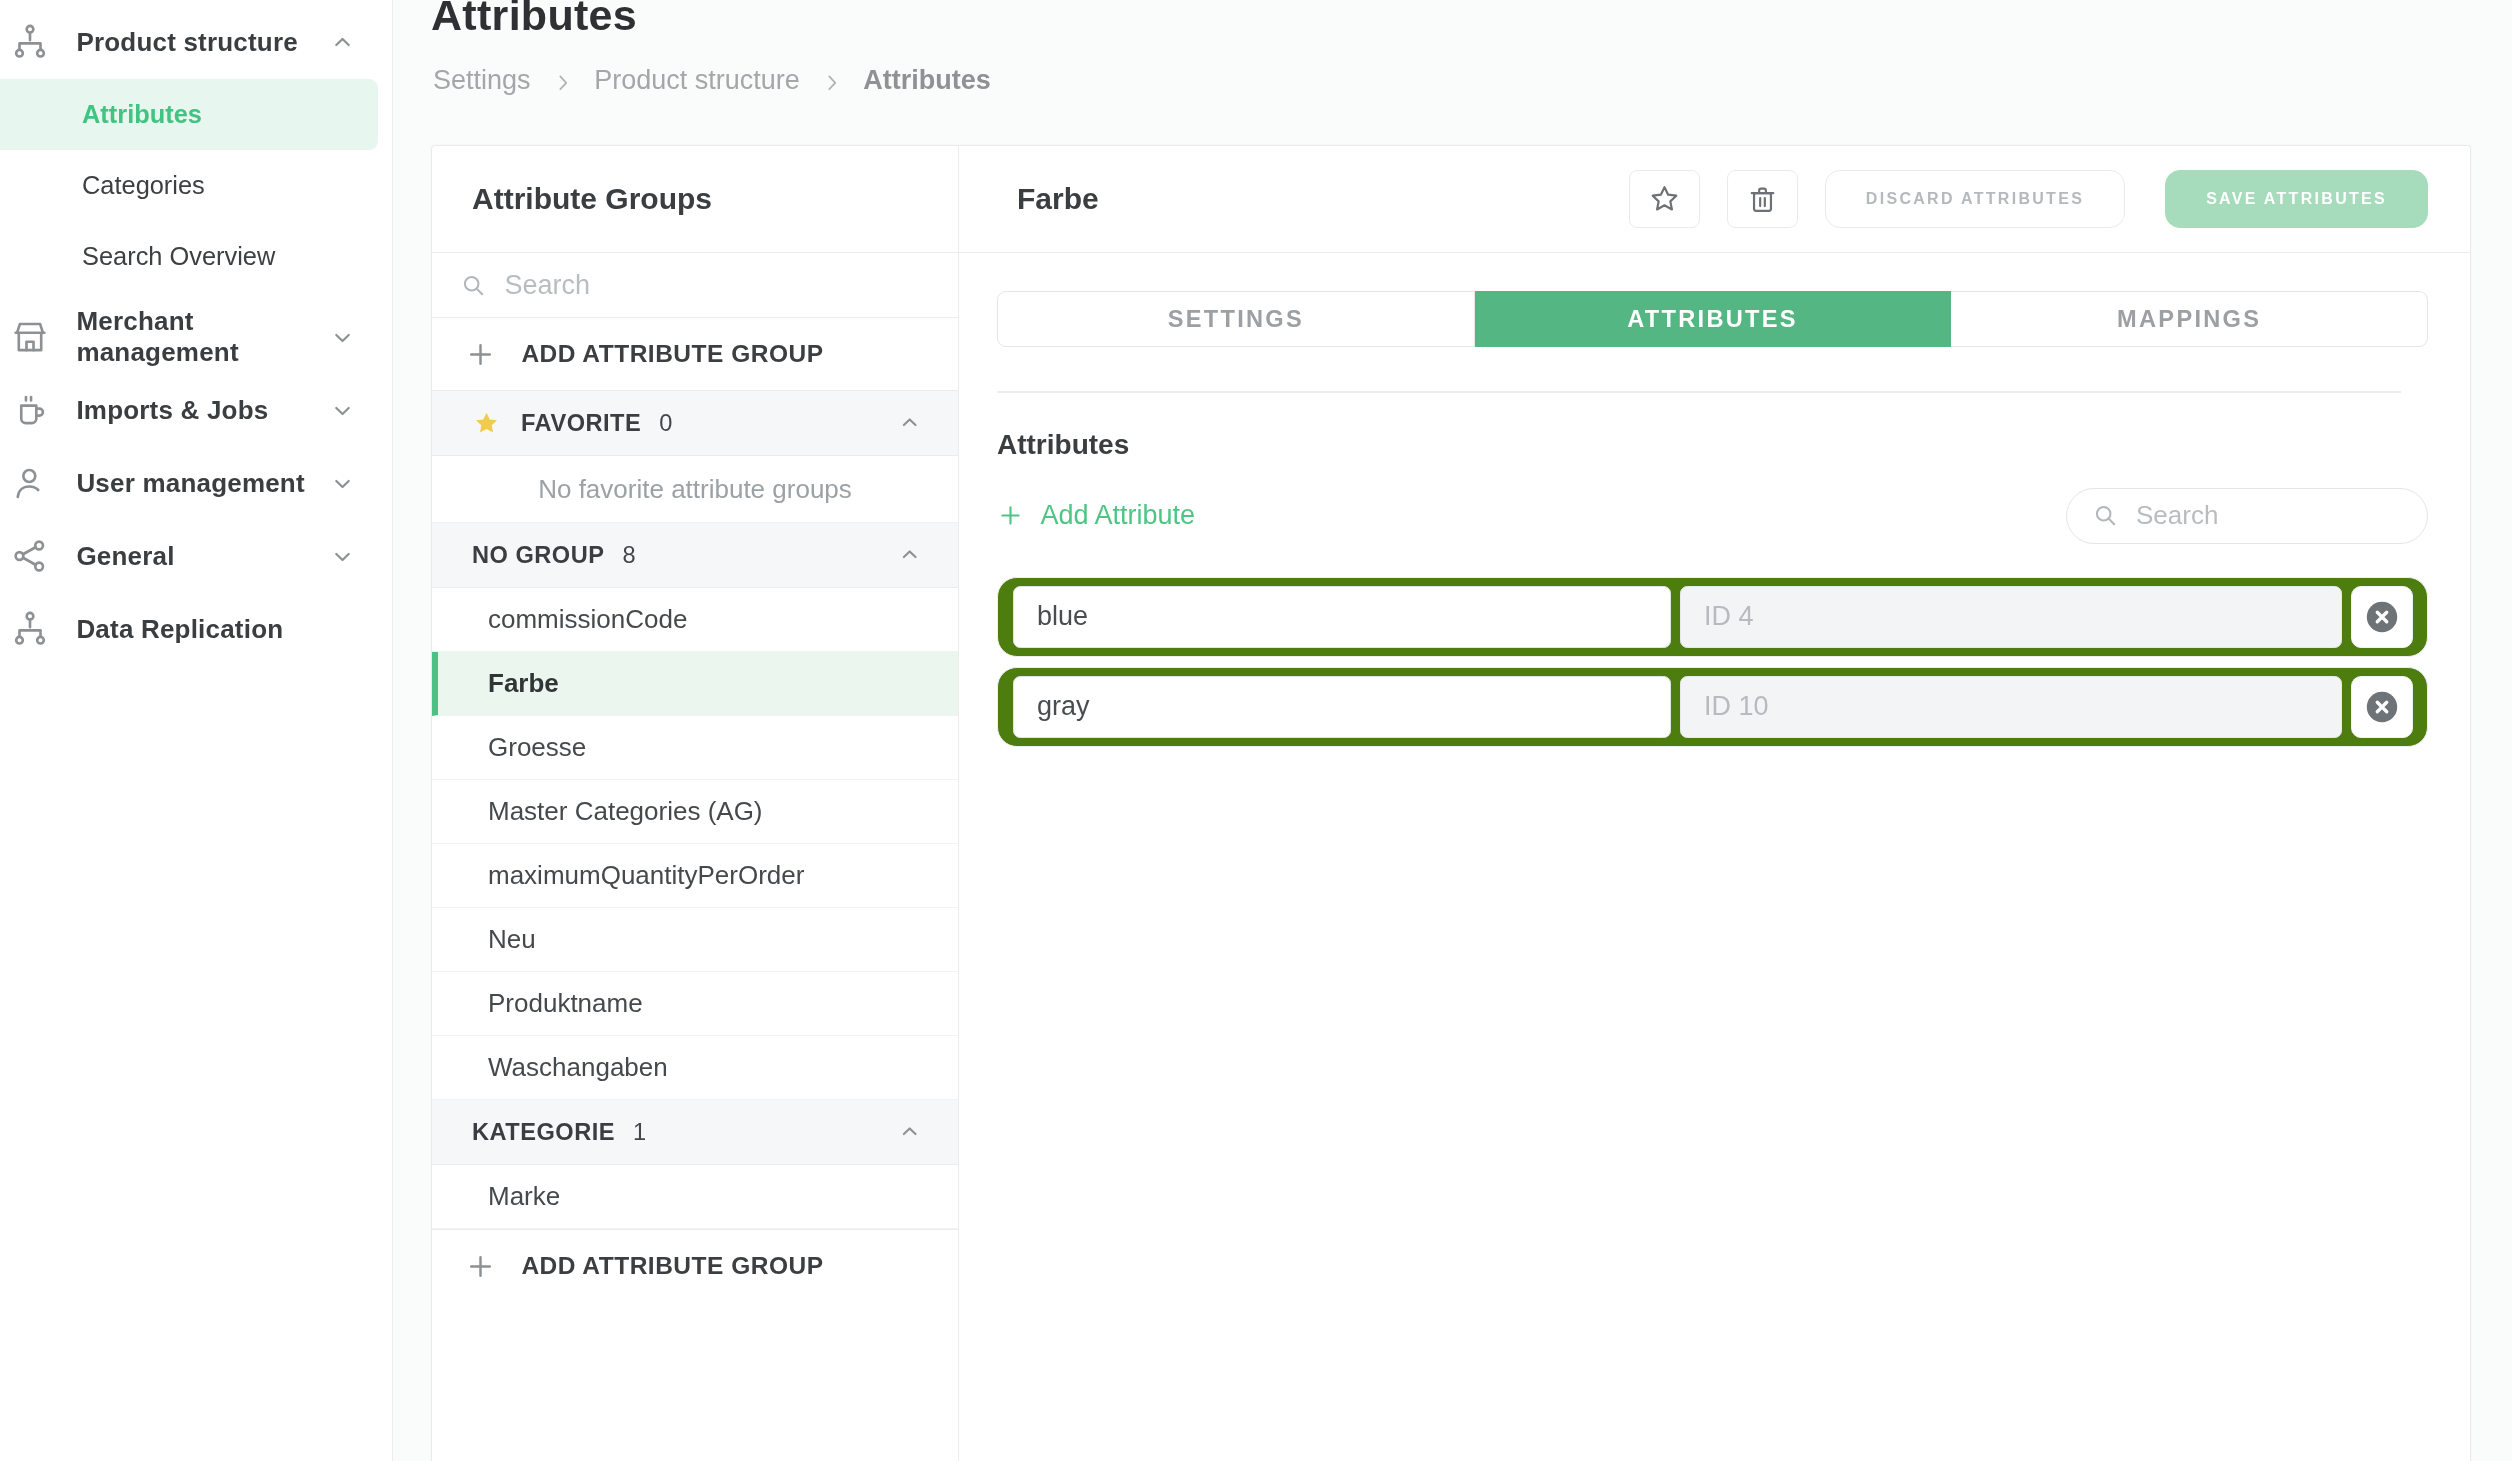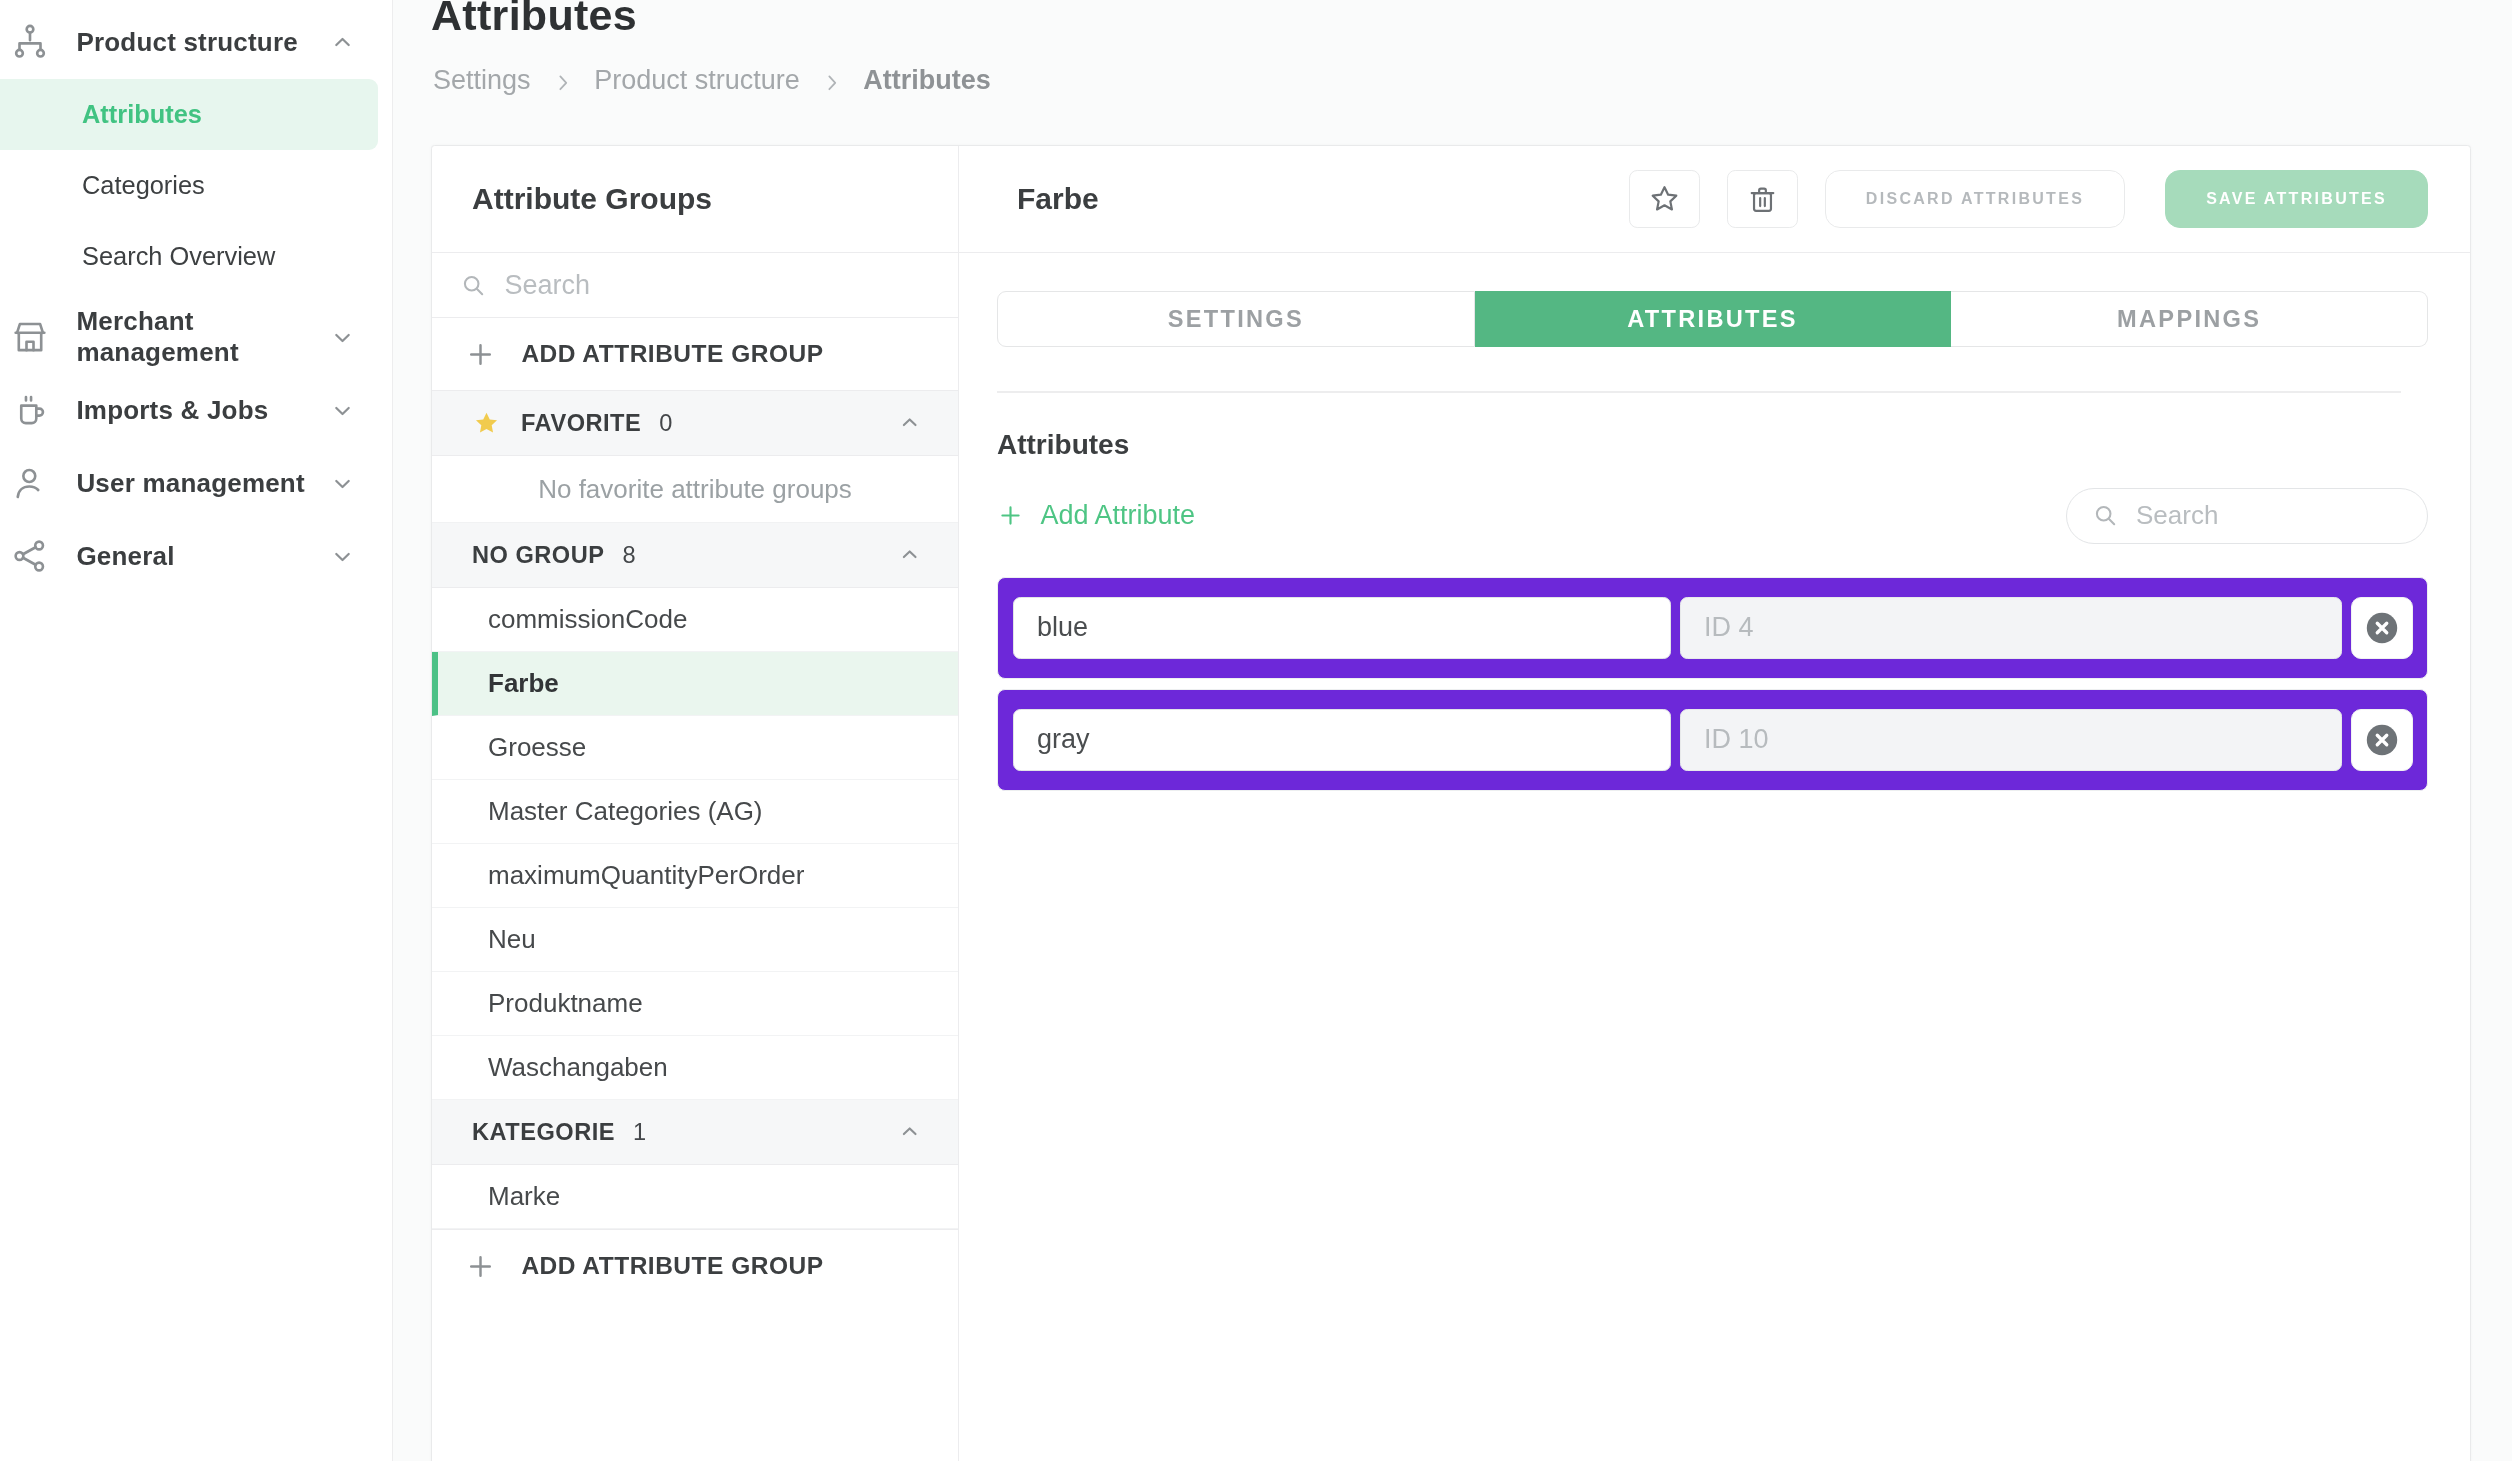--- a/index.html
+++ b/index.html
@@ -152,22 +152,22 @@
     margin-left:auto; width:362px; height:56px; background:#fff;
     border:0.9px solid #e3e5e7; border-radius:28px;
     display:flex; align-items:center; padding:0 9px 0 23.6px;
   }
   .pill-search input {
     border:none; outline:none; flex:1; font-size:26px; color:#4a4d4f;
     font-family:"Liberation Sans", sans-serif; background:transparent; min-width:0;
   }
 
   .attr-row {
-    margin-top:33px; height:102px; background:#6d28d9;
-    border:0.9px solid #edeff0; border-radius:8px;
+    margin-top:33px; height:80px; background:#4d7c0f;
+    border:0.9px solid #edeff0; border-radius:20px;
     display:flex; align-items:center; padding:0 14.5px;
   }
   .attr-row + .attr-row { margin-top:10px; }
   .attr-name-input {
     width:658px; height:62px; background:#fff; border:0.9px solid #e2e4e6;
     border-radius:7.3px; font-size:27px; color:#4a4d4f; padding:0 23.6px;
     outline:none; font-family:"Liberation Sans", sans-serif;
   }
   .attr-id-field {
     width:662px; height:62px; margin-left:9px; background:#f3f4f6;
@@ -257,20 +257,31 @@
             <circle cx="17.2" cy="18" r="2.2"></circle>
             <path d="M8 11l7.2-4M8 13l7.2 4"></path>
           </svg>
         </span>
         <span class="nav-label">General</span>
         <span class="side-chevron">
           <svg viewBox="0 0 24 24" fill="none" stroke="currentColor" stroke-width="1.5" stroke-linecap="round" stroke-linejoin="round">
             <path d="M6.5 9.8l5.5 5.3 5.5-5.3" stroke-width="2"></path>
           </svg>
         </span>
+      </div>
+      <div class="side-top">
+        <span class="nav-icon">
+          <svg viewBox="0 0 24 24" fill="none" stroke="currentColor" stroke-width="1.5" stroke-linecap="round" stroke-linejoin="round">
+            <circle cx="12" cy="4.7" r="1.9"></circle>
+            <path d="M12 6.8v4.2M6 15v-2.2h12V15M6 15v1.3M18 15v1.3"></path>
+            <circle cx="6" cy="18.4" r="1.9"></circle>
+            <circle cx="18" cy="18.4" r="1.9"></circle>
+          </svg>
+        </span>
+        <span class="nav-label">Data Replication</span>
       </div>
     </nav>
 </aside>
 
 <main class="main">
   <h1 class="page-title">Attributes</h1>
   <div class="breadcrumb" id="breadcrumb">
       <span class="crumb">Settings</span>
       <span class="crumb-sep">
         <svg viewBox="0 0 24 24" fill="none" stroke="currentColor" stroke-width="1.5" stroke-linecap="round" stroke-linejoin="round">

